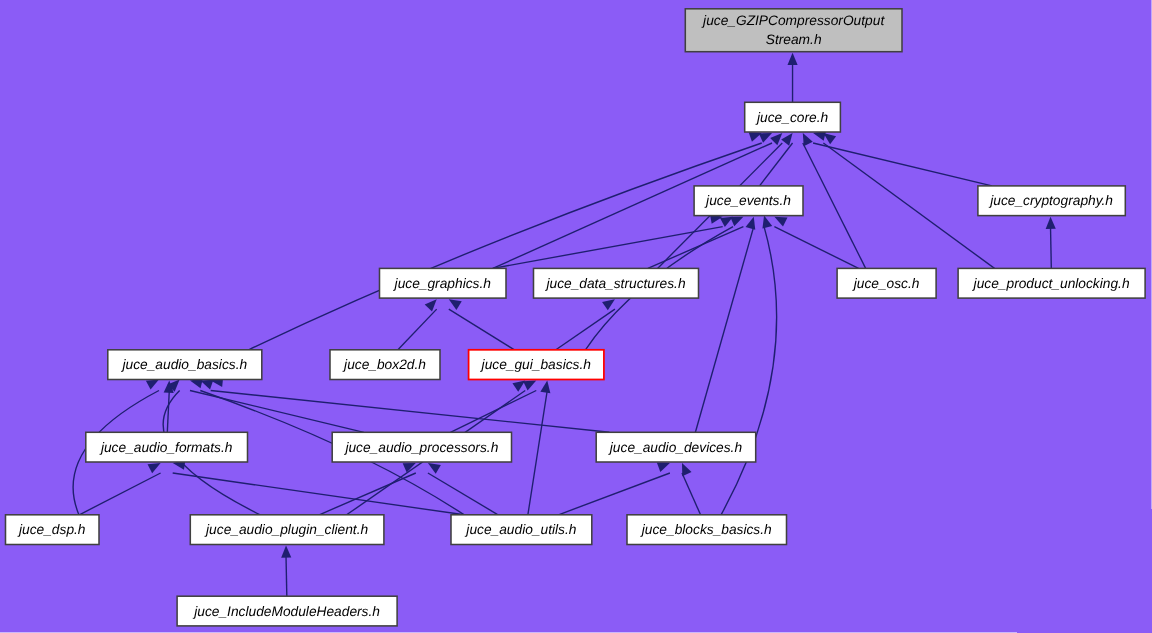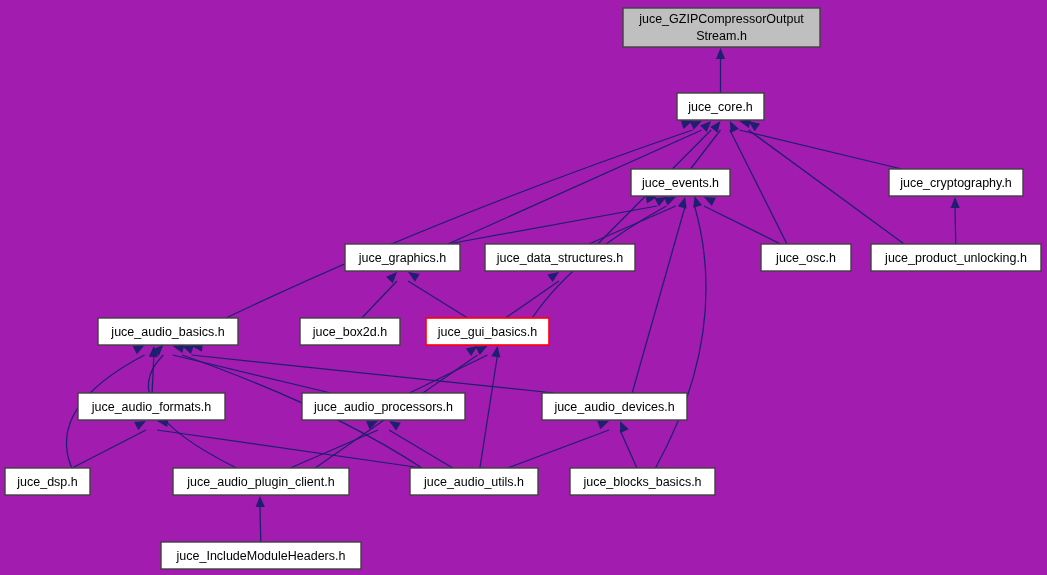--- a/index.html
+++ b/index.html
@@ -7,22 +7,23 @@
     padding: 0;
     background: #ffffff;
   }
   body {
     font-family: "Liberation Sans", sans-serif;
   }
   #graph-root {
     position: relative;
     width: 1047px;
     height: 575px;
-    background: #a21caf;
+    background: #8b5cf6;
     overflow: hidden;
+    font-style: italic;
   }
   svg#dep-graph {
     display: block;
     width: 1047px;
     height: 575px;
   }
   .node-rect {
     fill: #ffffff;
     stroke: #404040;
     stroke-width: 1.4;

